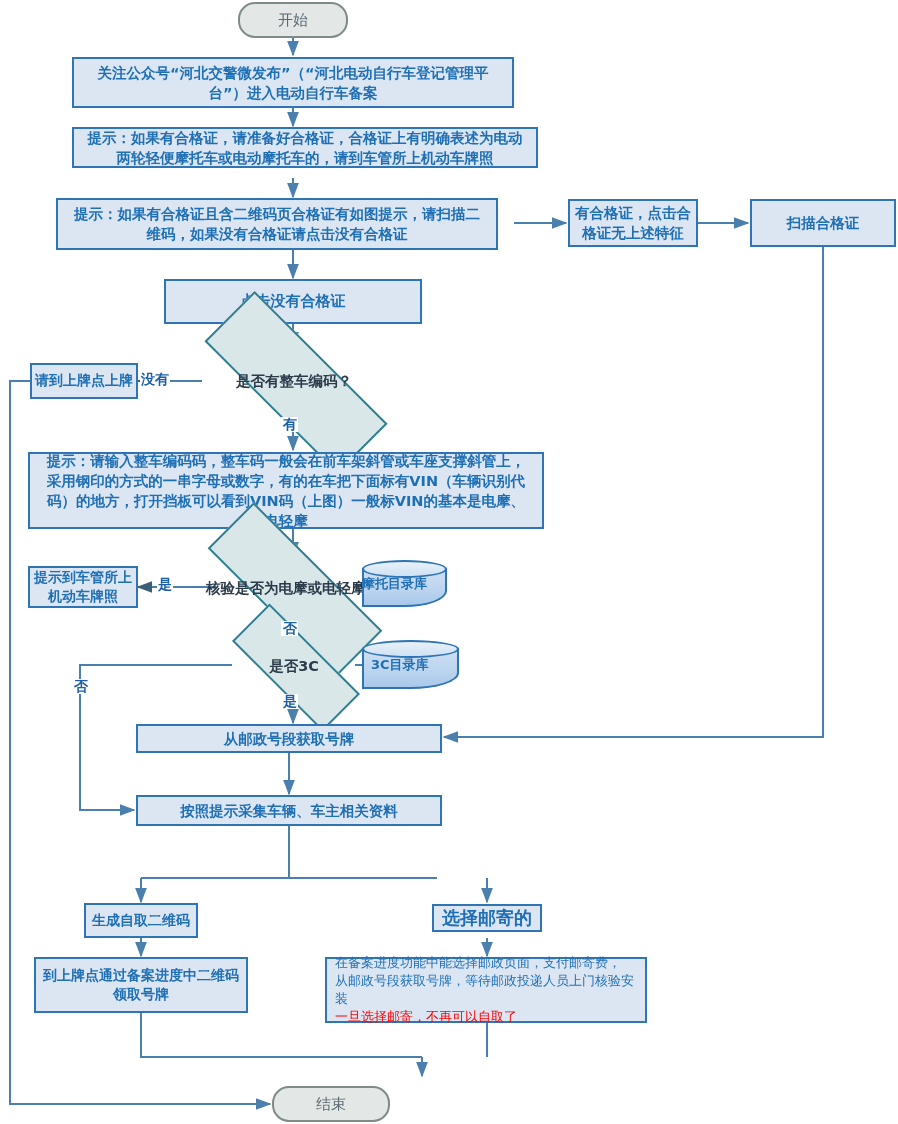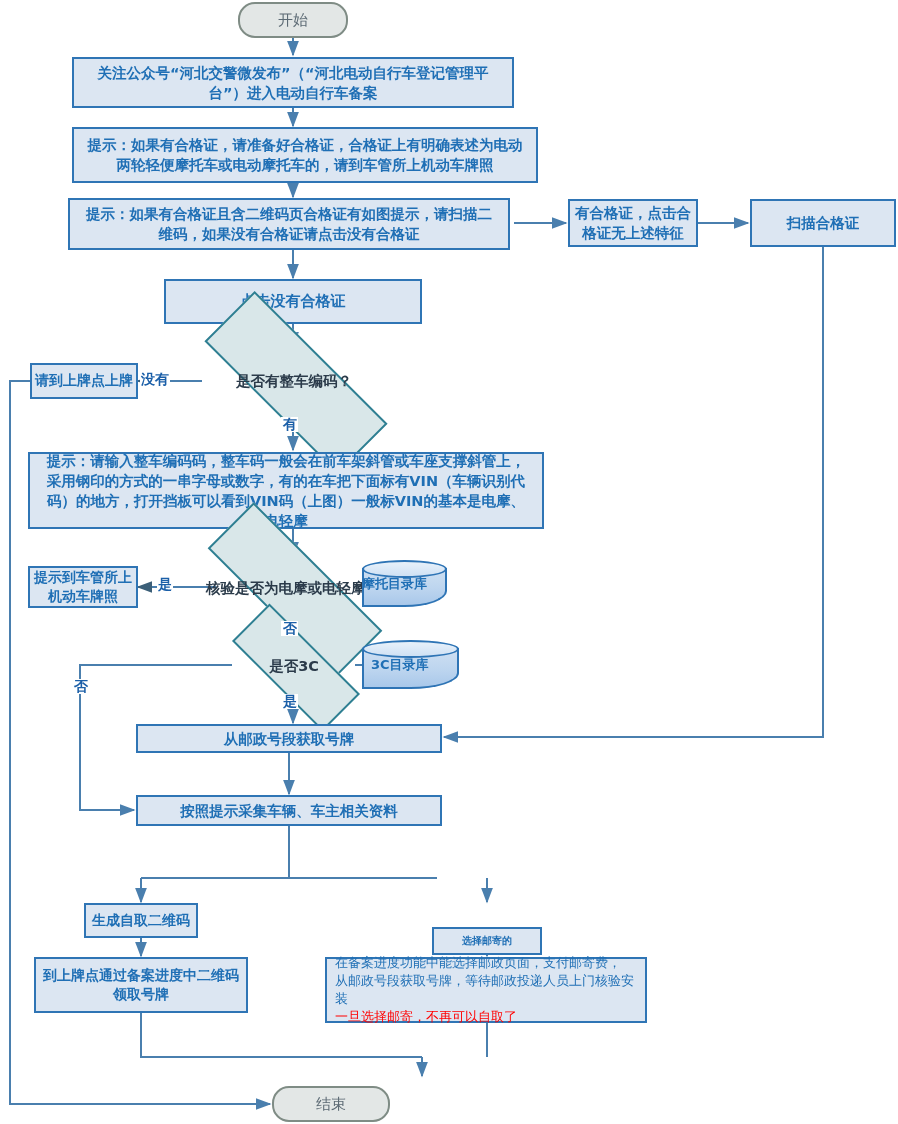--- a/index.html
+++ b/index.html
@@ -158,25 +158,25 @@
   </svg>
 
   <div class="node term" style="left:238px;top:2px;width:110px;height:36px;font-size:15px;">
     <span>开始</span>
   </div>
 
   <div class="node proc" style="left:72px;top:57px;width:442px;height:51px;font-size:14.5px;padding:0 10px;">
     <span>关注公众号“河北交警微发布”（“河北电动自行车登记管理平台”）进入电动自行车备案</span>
   </div>
 
-  <div class="node proc" style="left:72px;top:127px;width:466px;height:56px;font-size:14.5px;padding:0 10px;justify-content:center;">
+  <div class="node proc" style="left:72px;top:127px;width:466px;height:41px;font-size:14.5px;padding:0 10px;justify-content:center;">
     <span>提示：如果有合格证，请准备好合格证，合格证上有明确表述为电动两轮轻便摩托车或电动摩托车的，请到车管所上机动车牌照</span>
   </div>
 
-  <div class="node proc" style="left:68px;top:198px;width:442px;height:52px;font-size:14.5px;padding:0 10px;">
+  <div class="node proc" style="left:56px;top:198px;width:442px;height:52px;font-size:14.5px;padding:0 10px;">
     <span>提示：如果有合格证且含二维码页合格证有如图提示，请扫描二维码，如果没有合格证请点击没有合格证</span>
   </div>
 
   <div class="node proc" style="left:568px;top:199px;width:130px;height:48px;font-size:14.5px;padding:0 5px;">
     <span>有合格证，点击合格证无上述特征</span>
   </div>
 
   <div class="node proc" style="left:750px;top:199px;width:146px;height:48px;font-size:14.5px;">
     <span>扫描合格证</span>
   </div>
@@ -229,21 +229,21 @@
   </div>
 
   <div class="node proc" style="left:136px;top:795px;width:306px;height:31px;font-size:14.5px;">
     <span>按照提示采集车辆、车主相关资料</span>
   </div>
 
   <div class="node proc" style="left:84px;top:903px;width:114px;height:35px;font-size:14px;">
     <span>生成自取二维码</span>
   </div>
 
-  <div class="node proc" style="left:432px;top:927px;width:110px;height:28px;font-size:10px;">
+  <div class="node proc" style="left:432px;top:904px;width:110px;height:28px;font-size:18px;">
     <span>选择邮寄的</span>
   </div>
 
   <div class="node proc" style="left:34px;top:957px;width:214px;height:56px;font-size:14px;padding:0 6px;">
     <span>到上牌点通过备案进度中二维码领取号牌</span>
   </div>
 
   <div class="node proc left-align" style="left:325px;top:957px;width:322px;height:66px;font-size:13px;">
     <span class="inner">
       <span class="multiline bodytext">在备案进度功能中能选择邮政页面，支付邮寄费，</span>

